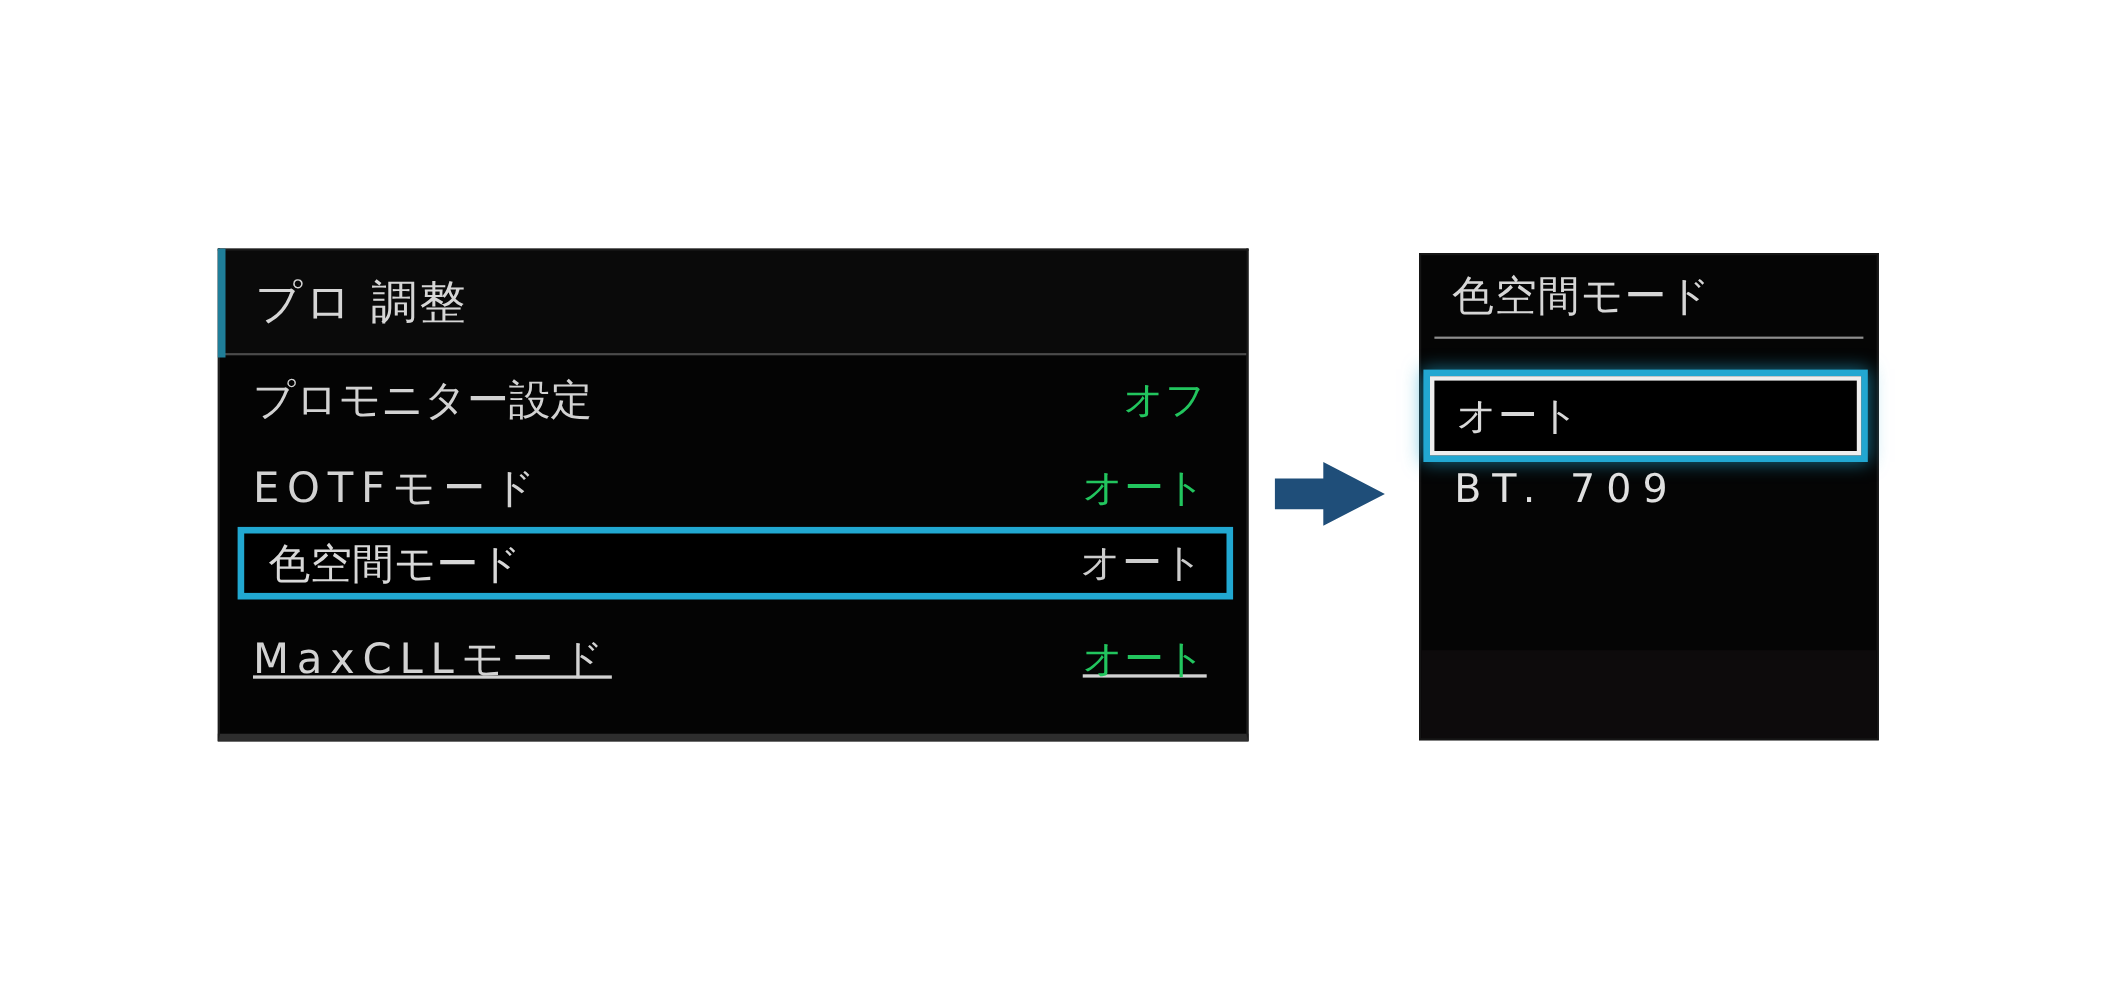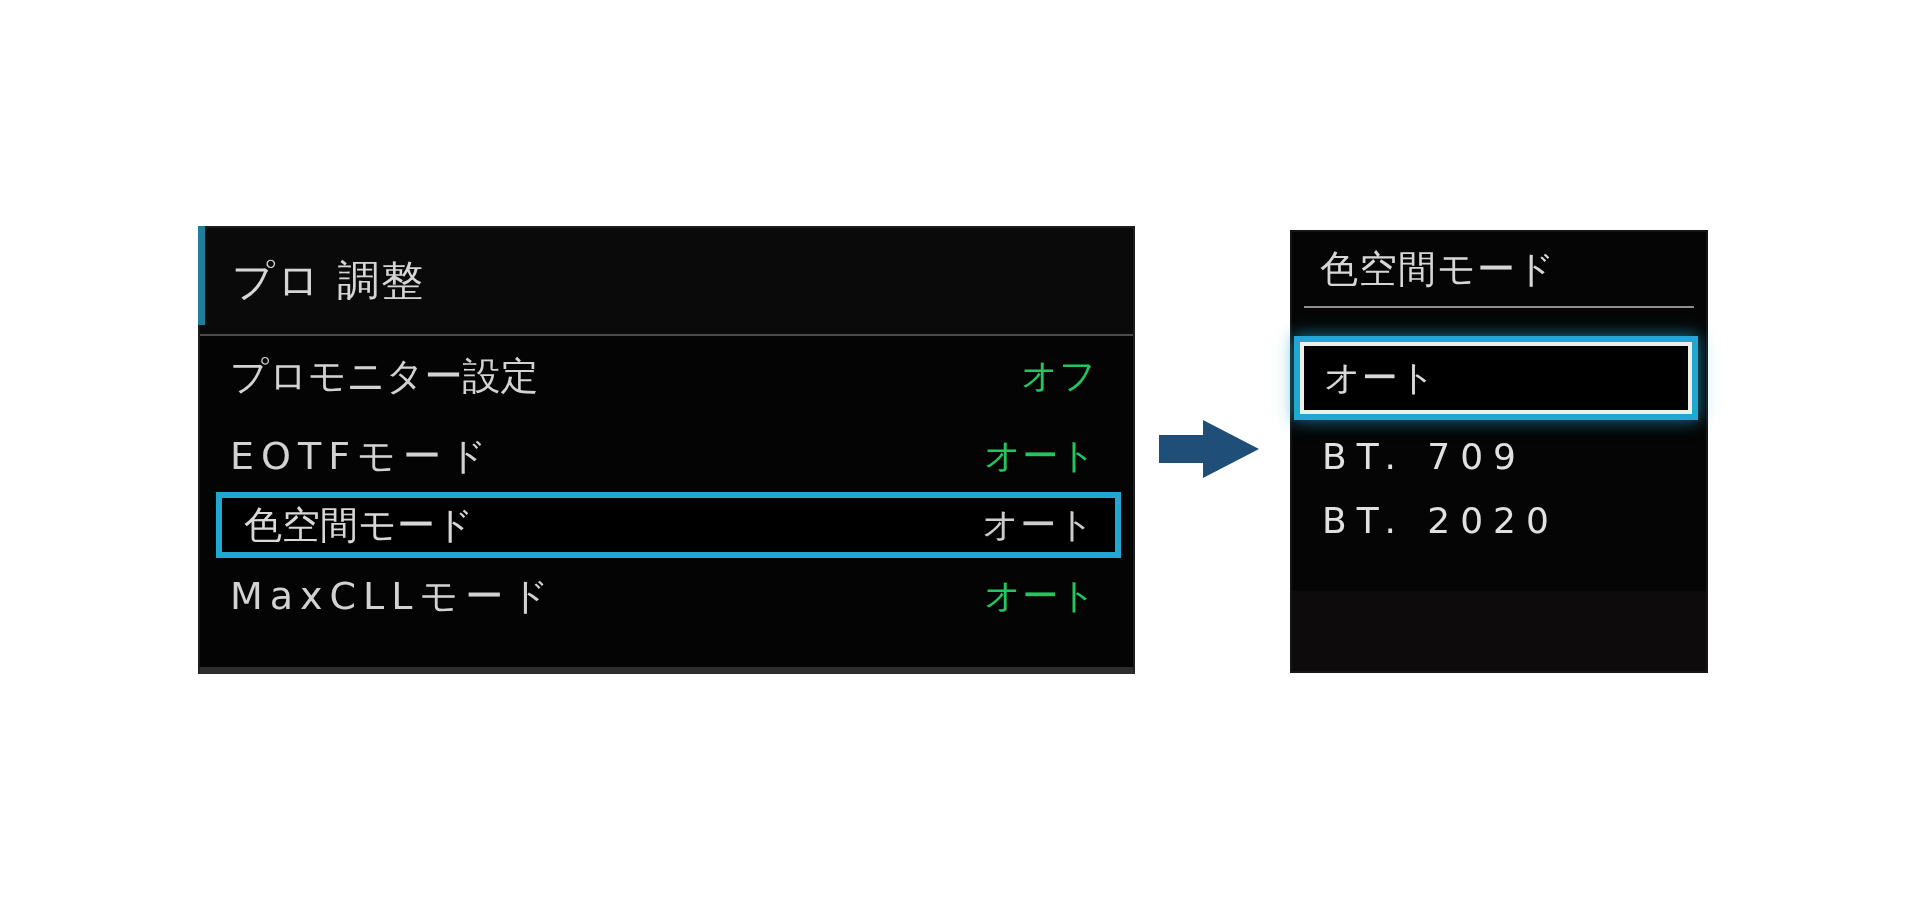--- a/index.html
+++ b/index.html
@@ -21,39 +21,39 @@
     background: #040404;
     border: 2px solid #1d1d1d;
     border-bottom: 7px solid #2d2d2d;
   }
   .teal-strip {
     position: absolute; left: -2px; top: -2px;
     width: 7px; height: 99px;
     background: #1f7e99;
   }
   .lp-title {
-    height: 108px;
+    height: 95px;
     display: flex; align-items: center;
     padding-left: 32px;
     font-size: 42px; color: #d6d6d6;
     background: #0a0a0a;
     border-bottom: 2px solid #4b4b4b;
     letter-spacing: 2px;
   }
   .lp-rows { position: relative; height: 444px; }
   .lp-row {
     position: absolute; left: 0; right: 0; height: 60px;
     display: flex; justify-content: space-between; align-items: center;
     padding: 0 36px 0 30px;
     color: #d2d2d2; font-size: 38px;
   }
   .lp-row .row-value { font-size: 36px; color: #22c55e; letter-spacing: 1px; }
   .lp-row-0 { top: 10px; }
   .lp-row-1 { top: 90px; }
-  .lp-row-3 { top: 230px; }
+  .lp-row-3 { top: 246px; text-decoration: underline; }
   .lp-row-highlight {
     position: absolute; top: 156px; left: 16px; right: 12px; height: 66px;
     border: 6px solid #21a8d1;
     background: #000000;
     display: flex; justify-content: space-between; align-items: center;
     padding: 0 20px 0 22px;
     color: #d8d8d8; font-size: 38px;
   }
   .lp-row-highlight .row-value { font-size: 36px; color: #cccccc; letter-spacing: 1px; }
   .spaced { letter-spacing: 7px; }
@@ -86,21 +86,21 @@
     border: 4px solid #eeeeee;
     box-shadow: 0 0 0 6px #22a7d1, 0 0 16px 7px rgba(34, 167, 209, 0.65);
     display: flex; align-items: center;
     padding-left: 20px;
     font-size: 36px; color: #d8d8d8;
     letter-spacing: 1px;
   }
   .rp-options { margin-top: 10px; }
   .rp-option {
     height: 64px;
-    display: flex; align-items: center;
+    display: flex; align-items: flex-start;
     padding-left: 30px;
     font-size: 36px; color: #e0e0e0;
     letter-spacing: 10px;
   }
   .rp-footer {
     position: absolute; left: 0; right: 0; bottom: 0;
     height: 80px;
     background: #0d0b0c;
   }
 </style>
@@ -148,19 +148,16 @@
   <div class="rp-divider"></div>
 
   <div class="rp-selected-box">
     <span>オート</span>
   </div>
 
   <div class="rp-options">
     <div class="rp-option">
       <span>BT. 709</span>
     </div>
-    <div class="rp-option">
-      <span>BT. 2020</span>
-    </div>
   </div>
 
   <div class="rp-footer"></div>
 </div>
 
 </body></html>

